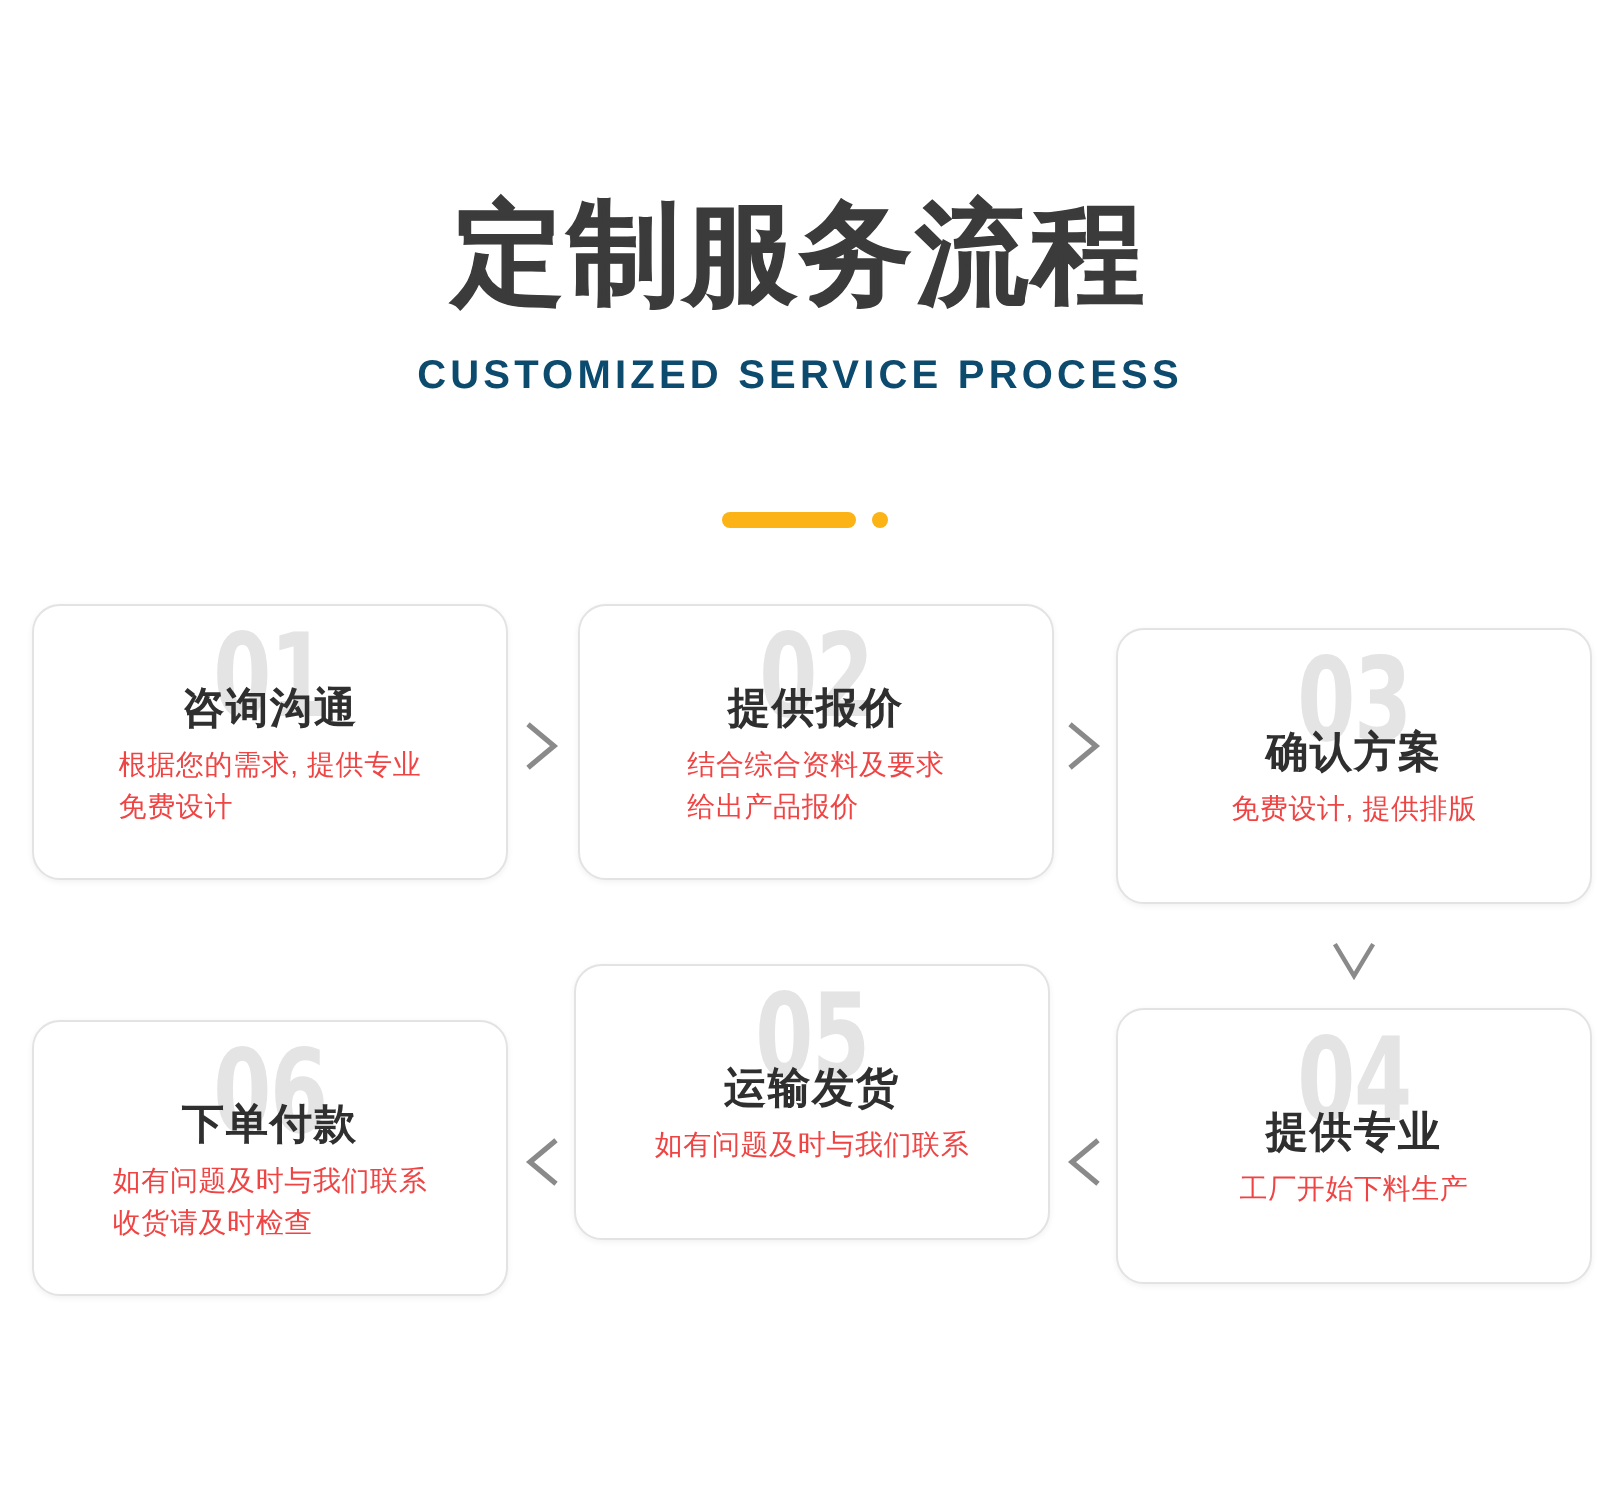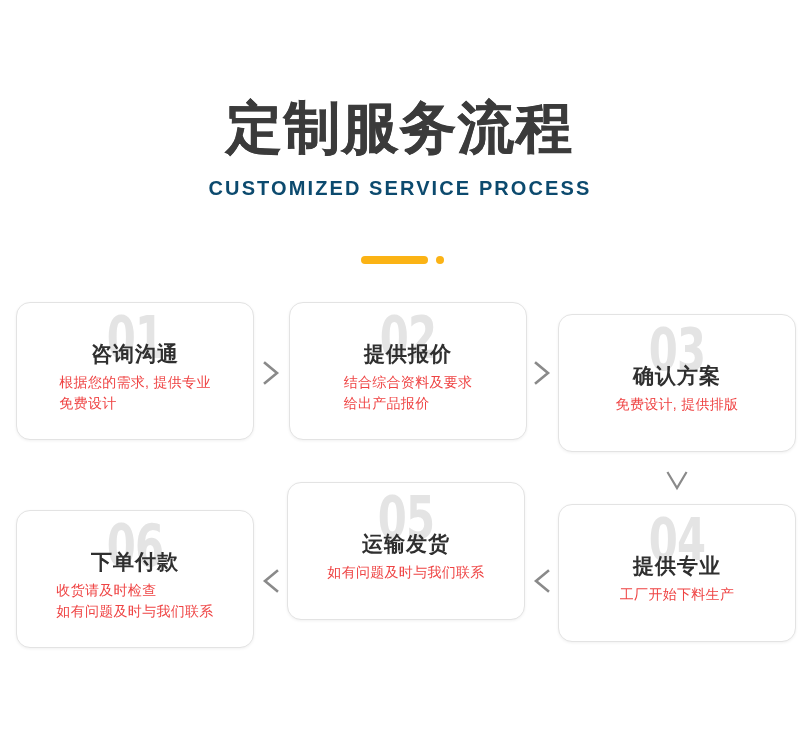--- a/index.html
+++ b/index.html
@@ -210,22 +210,22 @@
         <div>免费设计, 提供排版</div>
       </div>
     </div>
   </div>
 
   <div class="card card-6">
     <div class="card-inner">
       <div class="card-watermark">06</div>
       <div class="card-title">下单付款</div>
       <div class="card-desc">
+        <div>如有问题及时与我们联系</div>
         <div>收货请及时检查</div>
-        <div>如有问题及时与我们联系</div>
       </div>
     </div>
   </div>
 
   <div class="card card-5">
     <div class="card-inner">
       <div class="card-watermark">05</div>
       <div class="card-title">运输发货</div>
       <div class="card-desc">
         <div>如有问题及时与我们联系</div>

